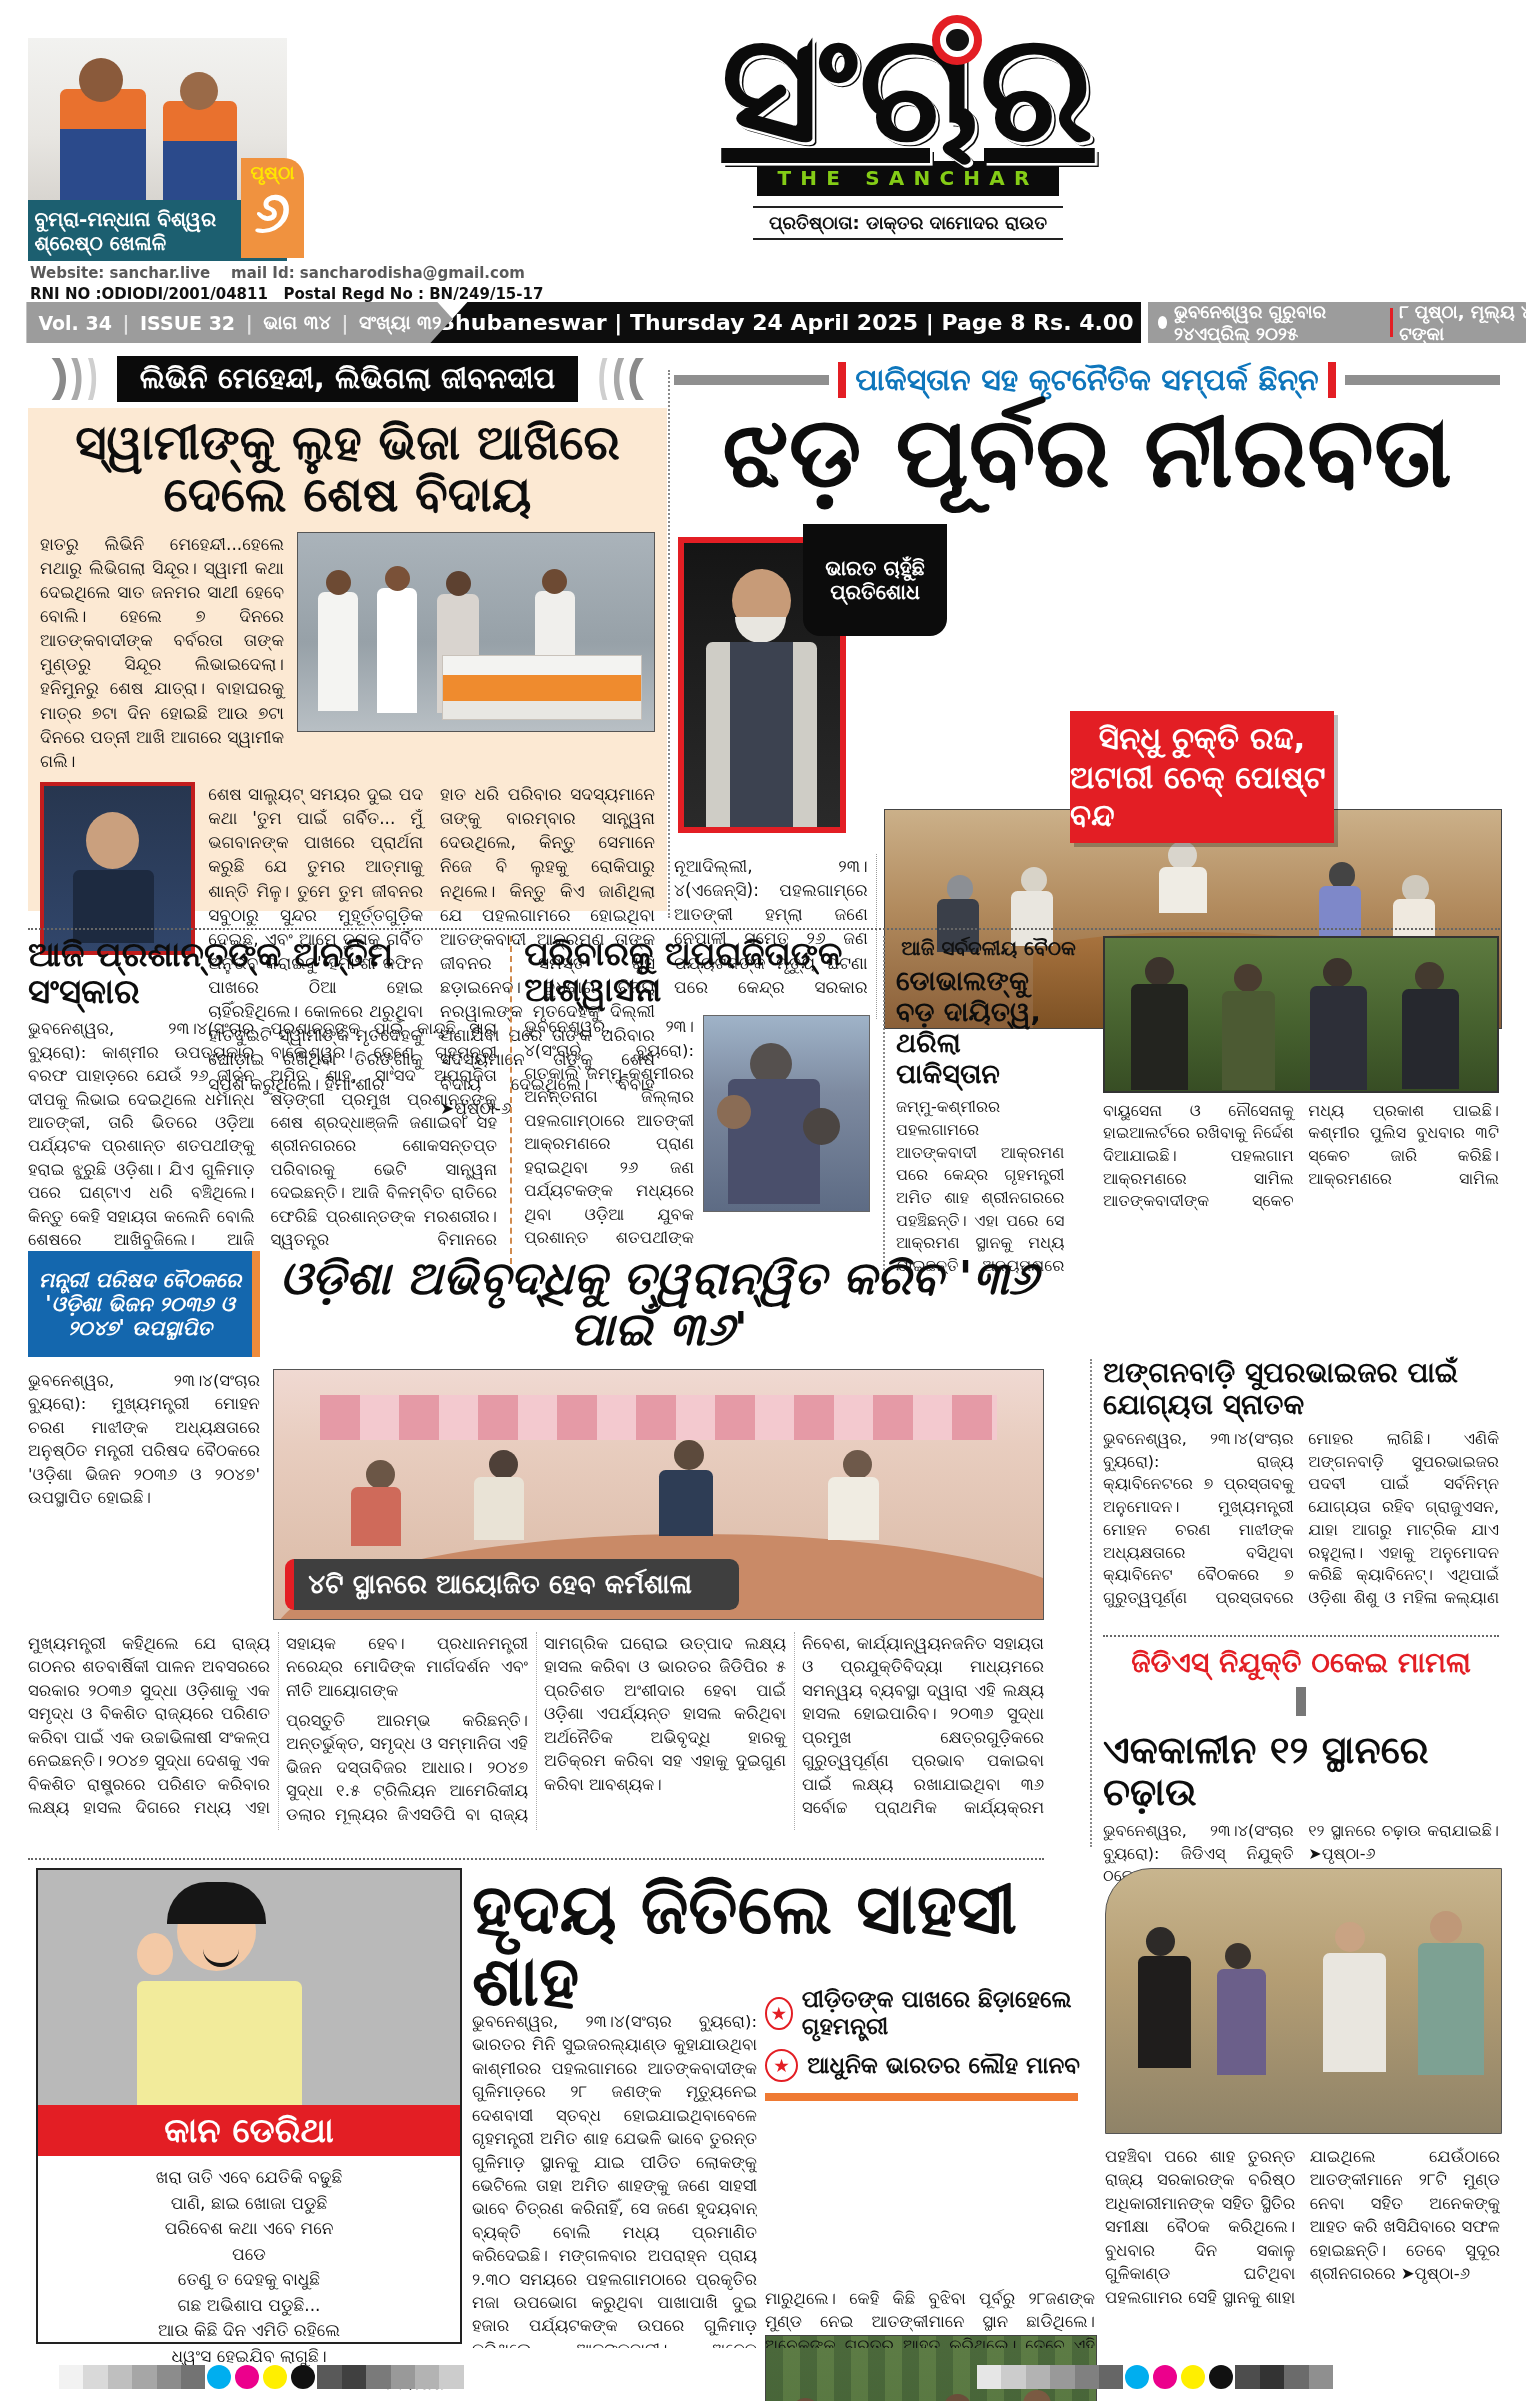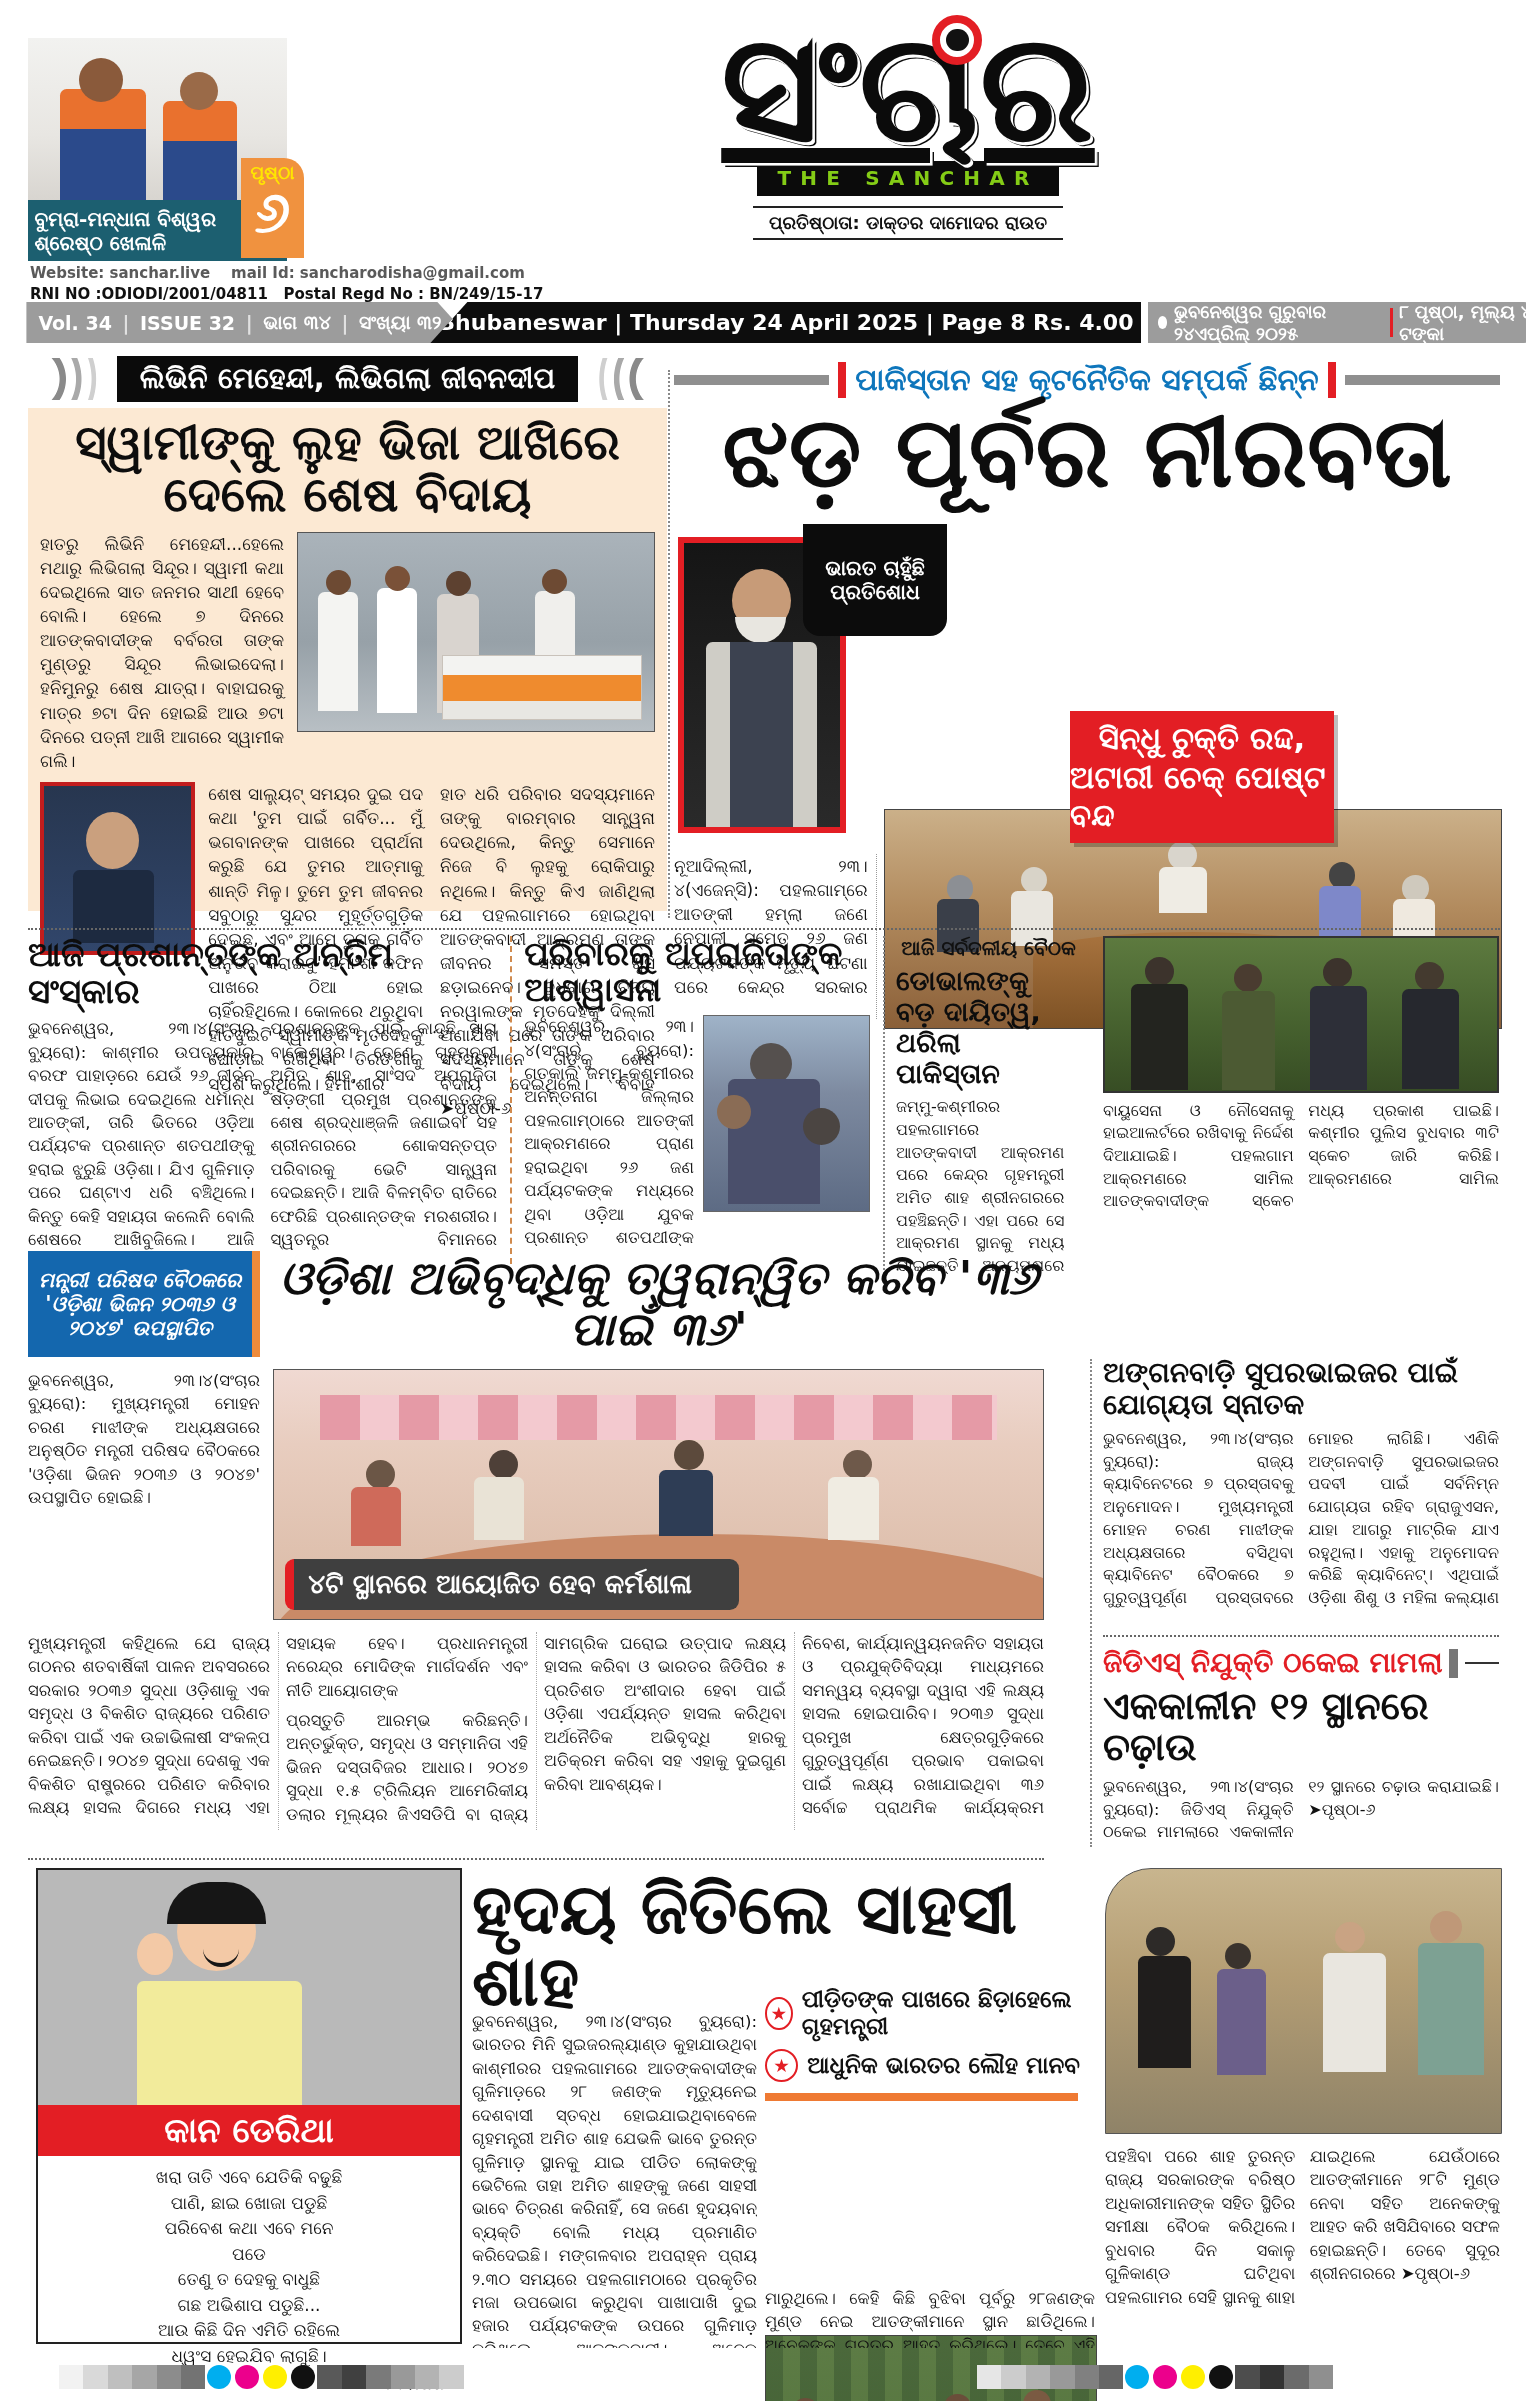--- a/index.html
+++ b/index.html
@@ -240,21 +240,21 @@
   </div>
 
   <div class="abs vdot" style="left:1090px;top:1359px;height:488px;"></div>
   <div class="abs" style="left:1103px;top:1357px;width:396px;height:498px;">
     <div>
       <div class="hl" style="font-size:28px;line-height:1.15;">ଅଙ୍ଗନବାଡ଼ି ସୁପରଭାଇଜର ପାଇଁ ଯୋଗ୍ୟତା ସ୍ନାତକ</div>
       <div class="txt" style="font-size:16px;column-count:2;column-gap:14.5px;height:198px;overflow:hidden;margin-top:6.6px;">ଭୁବନେଶ୍ୱର, ୨୩।୪(ସଂଚାର ବ୍ୟୁରୋ): ରାଜ୍ୟ କ୍ୟାବିନେଟରେ ୭ ପ୍ରସ୍ତାବକୁ ଅନୁମୋଦନ। ମୁଖ୍ୟମନ୍ତ୍ରୀ ମୋହନ ଚରଣ ମାଝୀଙ୍କ ଅଧ୍ୟକ୍ଷତାରେ ବସିଥିବା କ୍ୟାବିନେଟ ବୈଠକରେ ୭ ଗୁରୁତ୍ୱପୂର୍ଣ୍ଣ ପ୍ରସ୍ତାବରେ ମୋହର ଲାଗିଛି। ଏଣିକି ଅଙ୍ଗନବାଡ଼ି ସୁପରଭାଇଜର ପଦବୀ ପାଇଁ ସର୍ବନିମ୍ନ ଯୋଗ୍ୟତା ରହିବ ଗ୍ରାଜୁଏସନ, ଯାହା ଆଗରୁ ମାଟ୍ରିକ ଯାଏ ରହୁଥିଲା। ଏହାକୁ ଅନୁମୋଦନ କରିଛି କ୍ୟାବିନେଟ୍। ଏଥିପାଇଁ ଓଡ଼ିଶା ଶିଶୁ ଓ ମହିଳା କଲ୍ୟାଣ ସେବା (ସଂଶୋଧନ) ନିୟମ ପ୍ରସ୍ତାବକୁ ରାଜ୍ୟ କ୍ୟାବିନେଟ ଅନୁମୋଦନ କରିଛି। ଓଡ଼ିଶା ଶିଶୁ ଓ ମହିଳା କଲ୍ୟାଣ ସେବା ନିୟମ, ୧୯୮୯ ଅନୁସାରେ କନିଷ୍ଠ ବର୍ଗ ସେବା ପଦବୀରେ ଚୟନଭିତ୍ତିକ ନିଯୁକ୍ତି ନିମନ୍ତେ ଜଣେ ଅଙ୍ଗନବାଡ଼ି କର୍ମୀ ନିଶ୍ଚିତ ରୂପେ ମାଧ୍ୟମିକ ଶିକ୍ଷା ବୋର୍ଡ ଅଥବା ତତ୍ତୁଲ୍ୟ ବୋର୍ଡ ଦ୍ୱାରା ପରିଚାଳିତ ମାଧ୍ୟମିକ ➤ପୃଷ୍ଠା-୬</div>
     </div>
     <div class="hdot" style="margin:9.2px 0;"></div>
     <div>
-      <div style="display:flex;align-items:center;gap:6.6px;">
+      <div style="display:flex;align-items:center;gap:6.6px;flex-direction:column;">
         <span style="color:#e31e24;font-weight:800;font-size:28px;white-space:nowrap;">ଜିଡିଏସ୍ ନିଯୁକ୍ତି ଠକେଇ ମାମଲା</span>
         <span style="width:9.2px;height:29px;background:#777;"></span>
         <span style="flex:1;border-top:2.6px solid #333;"></span>
       </div>
       <div class="hl" style="font-size:38px;line-height:1.1;margin-top:5.3px;">ଏକକାଳୀନ ୧୨ ସ୍ଥାନରେ ଚଢ଼ାଉ</div>
       <div class="txt" style="font-size:16px;column-count:2;column-gap:14.5px;height:119px;overflow:hidden;margin-top:6.6px;">ଭୁବନେଶ୍ୱର, ୨୩।୪(ସଂଚାର ବ୍ୟୁରୋ): ଜିଡିଏସ୍ ନିଯୁକ୍ତି ଠକେଇ ମାମଲାରେ ଏକକାଳୀନ ୧୨ ସ୍ଥାନରେ ଚଢ଼ାଉ କରାଯାଇଛି। ➤ପୃଷ୍ଠା-୬</div>
     </div>
   </div>
 
   <div class="abs hdot" style="left:28px;top:1858px;width:1016px;"></div>

